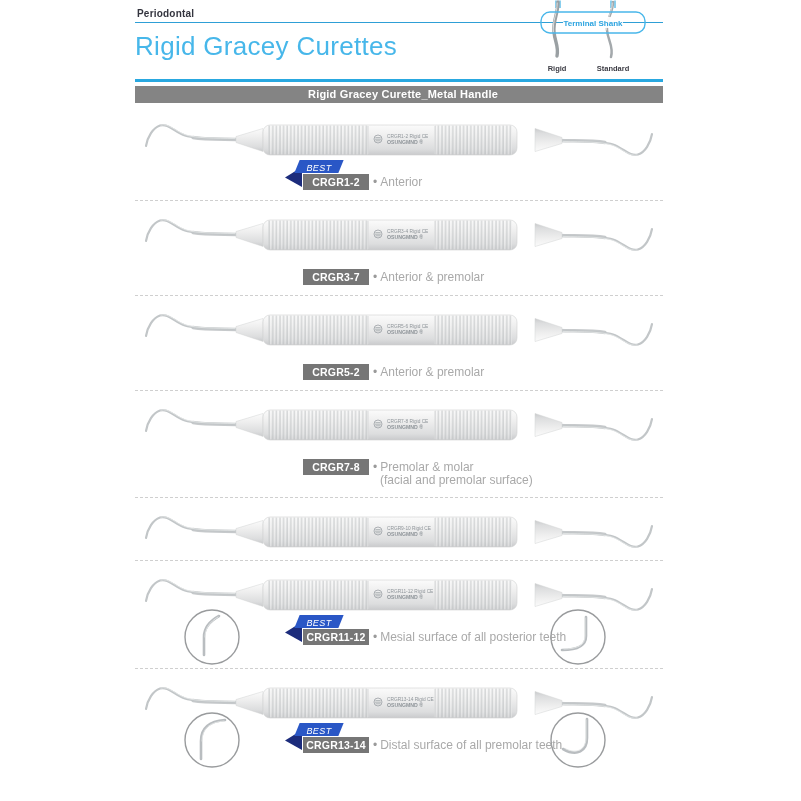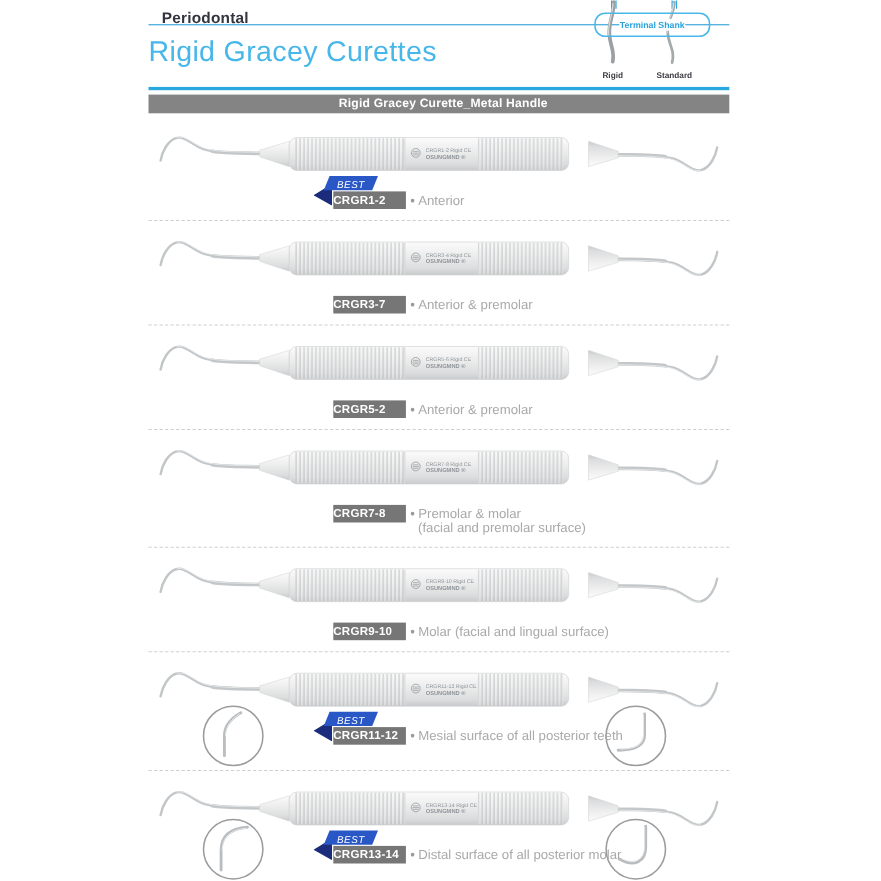--- a/index.html
+++ b/index.html
@@ -2,40 +2,40 @@
 <html><head>
 <meta charset="utf-8">
 <style>
   * { margin:0; padding:0; box-sizing:border-box; }
   html,body { width:801px; height:801px; background:#ffffff; overflow:hidden;
               font-family:"Liberation Sans", sans-serif; }
   .page { position:relative; width:801px; height:801px; background:#fff; }
   .content { position:absolute; left:135px; top:0; width:528px; height:801px; }
 
   
-  .category { position:absolute; left:12px; top:8px; font-size:14px; font-weight:bold; color:#33343e; letter-spacing:.2px; }
+  .category { position:absolute; left:2px; top:8px; font-size:10px; font-weight:bold; color:#33343e; letter-spacing:.2px; }
   .header-rule { position:absolute; left:0; top:22px; width:528px; height:0; border-top:1.6px solid #2e9fd6; z-index:0; }
   .page-title { position:absolute; left:0px; top:31px; font-size:26px; color:#47b7ea; letter-spacing:.3px; font-weight:400; }
   .accent-bar { position:absolute; left:0; top:79px; width:528px; height:3px; background:#29a8e0; }
   .section-banner { position:absolute; left:0; top:86px; width:528px; height:17px; background:#848484;
                     color:#fff; font-size:11px; font-weight:bold; line-height:17px; padding-left:8px; letter-spacing:.2px;text-align:center; }
 
   
   .shank-diagram { position:absolute; right:-2px; top:0; width:132px; height:78px; z-index:2; }
 
   
   .rows { position:absolute; left:0; top:106px; width:528px; }
   .row { position:relative; width:528px; border-bottom:1px dashed #cfcfcf; }
   .row.last { border-bottom:none; }
   .instrument { display:block; width:528px; height:56px; margin-top:6px; }
   .row-info { position:relative; height:32px; }
   .row.tall .row-info { height:44px; }
 
   .code-badge { position:absolute; left:168px; top:6px; width:66px; height:16px; background:#767676;
-                color:#fff; font-size:10.5px; font-weight:bold; line-height:16px; letter-spacing:.2px; }
+                color:#fff; font-size:10.5px; font-weight:bold; text-align:center; line-height:16px; letter-spacing:.2px; }
   .desc { position:absolute; left:238px; top:8px; font-size:12px; color:#a9a9a9; line-height:13px; }
   .desc .bullet { color:#9a9a9a; margin-right:3px; }
   .desc2 { display:block; padding-left:7px; }
 
   .best { position:absolute; left:150px; top:-8px; width:64px; height:28px; z-index:3; }
   .best-arrow { position:absolute; left:0; top:7px; width:17px; height:20px; background:#1c2c7c;
                 clip-path:polygon(100% 0, 100% 100%, 0 52%); }
   .best-flag { position:absolute; left:12px; top:0; width:44px; height:13px; background:#2a57c6; transform:skewX(-22deg); }
   .best-label { position:absolute; left:12px; top:2px; width:44px; height:13px; color:#fff; text-align:center;
                 font-size:9px; font-weight:normal; font-style:italic; line-height:13px; letter-spacing:.4px; }
@@ -184,24 +184,20 @@
           <div class="desc"><span class="bullet">•</span><span>Premolar &amp; molar</span><span class="desc2">(facial and premolar surface)</span></div>
         </div>
       </div>
 
       <div class="row">
         <svg class="instrument" viewBox="0 0 528 56">
           <use href="#instr" xlink:href="#instr"></use>
           <text x="252" y="26.2" font-size="4.8" fill="#8f959a">CRGR9-10  Rigid  CE</text>
           <text x="252" y="32.4" font-size="5.2" font-weight="bold" fill="#8f959a">OSUNGMND ®</text>
         </svg>
-        <div class="row-info">
-          <div class="code-badge">CRGR9-10</div>
-          <div class="desc"><span class="bullet">•</span><span>Molar (facial and lingual surface)</span></div>
-        </div>
       </div>
 
       <div class="row" style="height:102px;">
         <svg class="instrument" viewBox="0 0 528 56">
           <use href="#instr" xlink:href="#instr"></use>
           <text x="252" y="26.2" font-size="4.8" fill="#8f959a">CRGR11-12  Rigid  CE</text>
           <text x="252" y="32.4" font-size="5.2" font-weight="bold" fill="#8f959a">OSUNGMND ®</text>
         </svg>
         <svg class="detail-circle circle-left" viewBox="0 0 58 58">
           <circle cx="29" cy="29" r="27" fill="#fff" stroke="#999b9d" stroke-width="1.4"></circle>
@@ -240,19 +236,19 @@
           <path d="M38,8 L38,27 C38,40 28,46 14,38" fill="none" stroke="#b9bdc0" stroke-width="2.6" stroke-linecap="round"></path>
           <path d="M37,9 L37,27 C37,38 28,44 16,37.5" fill="none" stroke="#e4e6e7" stroke-width="0.9" stroke-linecap="round"></path>
         </svg>
         <div class="row-info">
           <div class="best">
             <div class="best-arrow"></div>
             <div class="best-flag"></div>
             <div class="best-label">BEST</div>
           </div>
           <div class="code-badge">CRGR13-14</div>
-          <div class="desc"><span class="bullet">•</span><span>Distal surface of all posterior molar</span></div>
+          <div class="desc"><span class="bullet">•</span><span>Distal surface of all premolar teeth</span></div>
         </div>
       </div>
 
     </div>
   </div>
 </div>
 
 </body></html>

